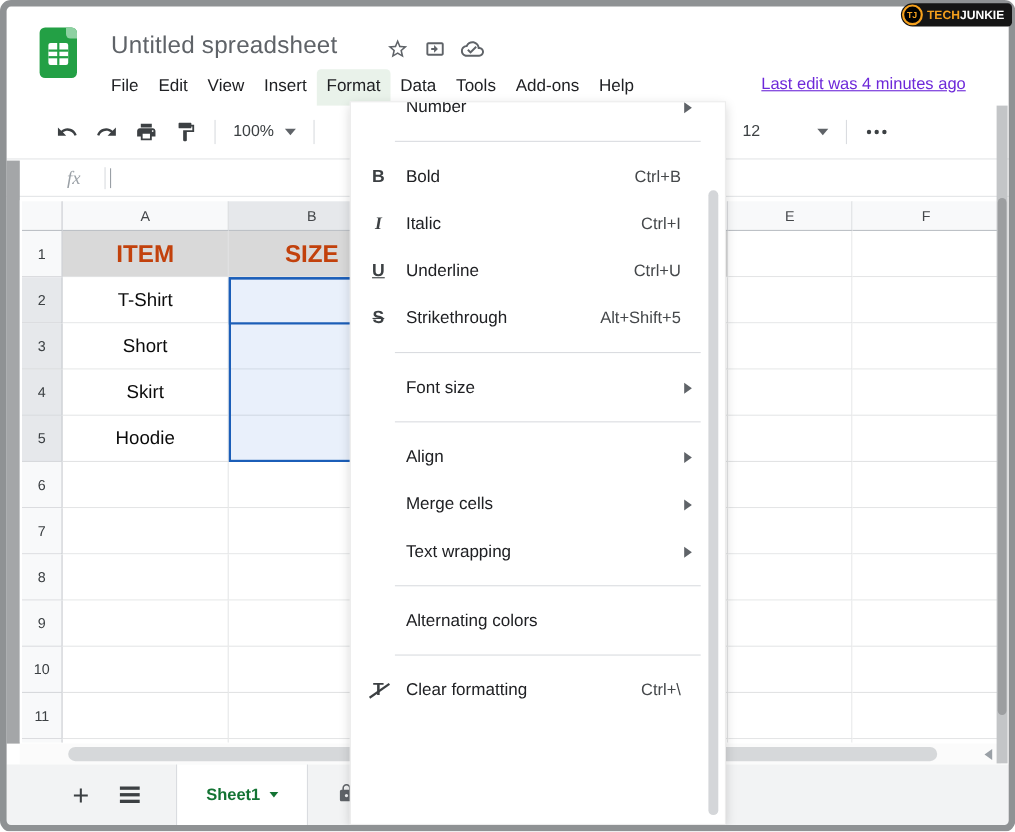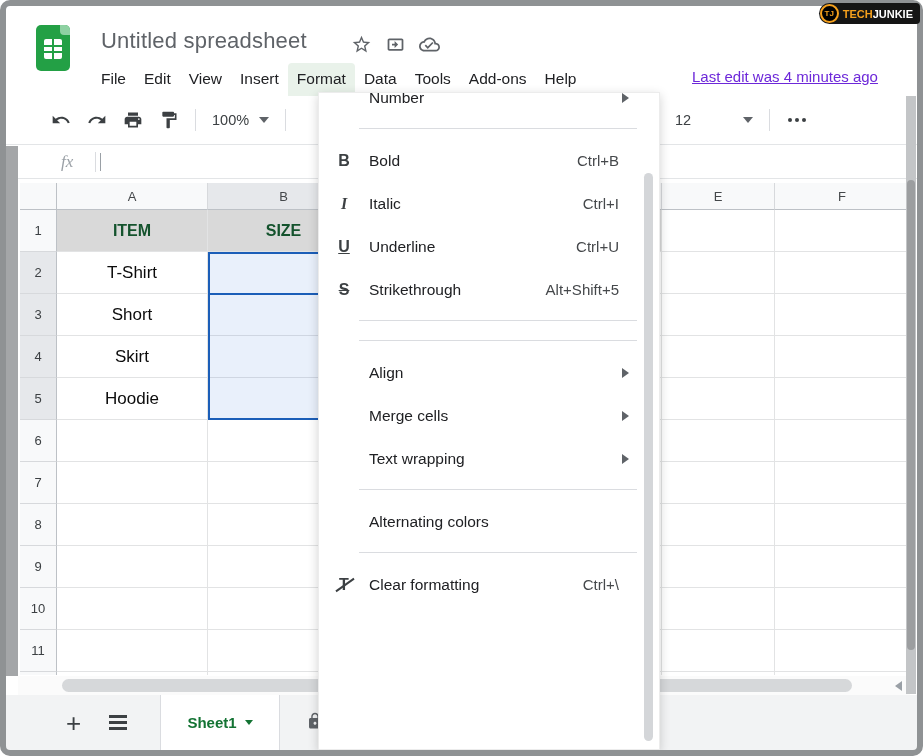--- a/index.html
+++ b/index.html
@@ -62,21 +62,21 @@
   .corner{position:absolute;left:2px;top:1px;width:37px;height:27px;background:#f8f9fa;
           border-right:1px solid #bdc1c6;border-bottom:1px solid #bdc1c6;}
   .colhead{position:absolute;top:1px;height:27px;background:#f8f9fa;border-right:1px solid #d7d9dc;
            border-bottom:1px solid #bdc1c6;font-size:13px;color:#44474a;text-align:center;line-height:27px;}
   .colhead.sel{background:#e6e8eb;}
   .rowhead{position:absolute;left:2px;width:37px;background:#f8f9fa;border-right:1px solid #bdc1c6;
            border-bottom:1px solid #d7d9dc;font-size:13px;color:#3c4043;text-align:center;}
   .rowhead.sel{background:#e6e8eb;}
   .cell{position:absolute;background:#fff;border-right:1px solid #e2e3e4;border-bottom:1px solid #e2e3e4;
         font-size:17px;color:#0b0b0b;text-align:center;overflow:hidden;}
-  .cell.hdrfmt{background:#d9d9d9;font-weight:bold;font-size:16px;color:#14532d;}
+  .cell.hdrfmt{background:#d9d9d9;font-weight:bold;font-size:22px;color:#c2410c;}
   .sel-range{position:absolute;border:2px solid #1b5eb8;background:rgba(38,103,213,.10);pointer-events:none;}
   .sel-active{position:absolute;border:2px solid #1b5eb8;pointer-events:none;}
 
   
   .hscroll{position:absolute;left:18px;top:676px;width:892px;height:19px;background:#fbfbfb;}
   .hthumb{position:absolute;left:44px;top:3px;width:790px;height:13px;background:#d6d8da;border-radius:7px;}
   .harrow{position:absolute;right:8px;top:5px;width:0;height:0;border-top:5px solid transparent;
           border-bottom:5px solid transparent;border-right:7px solid #9aa0a6;}
   .vscroll{position:absolute;right:7px;top:96px;width:10px;height:598px;background:#c3c5c7;}
   .vthumb{position:absolute;left:1px;top:84px;width:8px;height:470px;background:#9c9ea0;border-radius:4px;}
@@ -371,20 +371,25 @@
           <span class="fm-shortcut">Ctrl+U</span>
         </div>
         <div class="fm-item">
           <span class="fm-gutter">
             <span class="fm-glyph g-strike">S</span>
           </span>
           <span>Strikethrough</span>
           <span class="fm-shortcut">Alt+Shift+5</span>
         </div>
         <div class="fm-div"></div>
+        <div class="fm-item">
+          <span class="fm-gutter"></span>
+          <span>Font size</span>
+          <span class="fm-arrow"></span>
+        </div>
         <div class="fm-div"></div>
         <div class="fm-item">
           <span class="fm-gutter"></span>
           <span>Align</span>
           <span class="fm-arrow"></span>
         </div>
         <div class="fm-item">
           <span class="fm-gutter"></span>
           <span>Merge cells</span>
           <span class="fm-arrow"></span>

